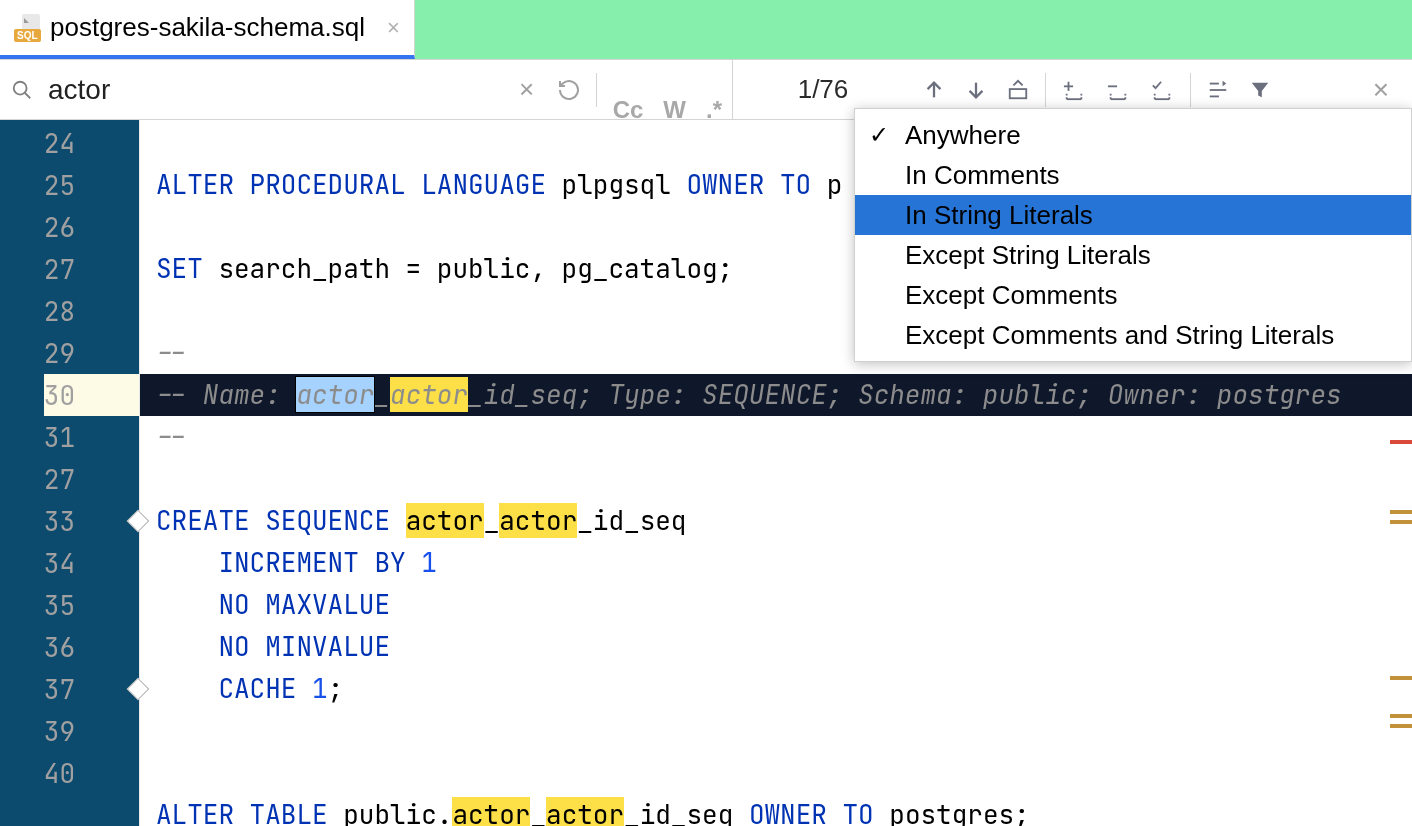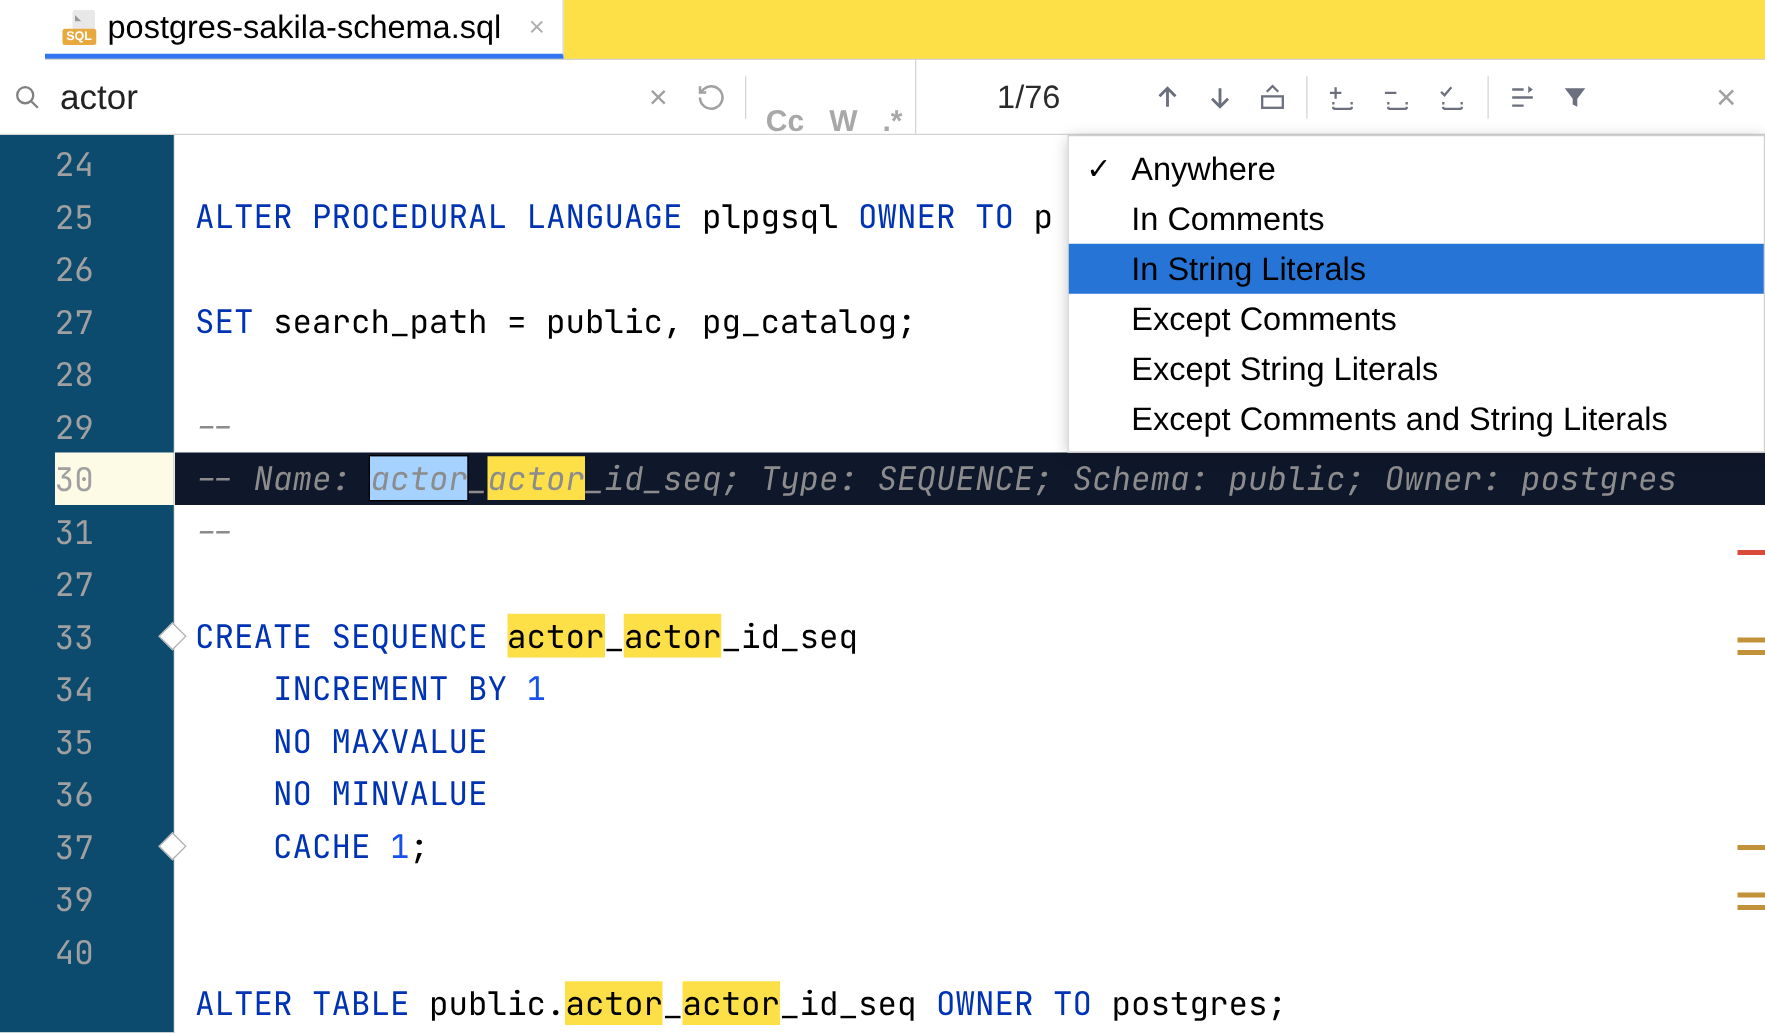--- a/index.html
+++ b/index.html
@@ -5,26 +5,25 @@
 * { margin: 0; padding: 0; box-sizing: border-box; }
 body {
   width: 1412px;
   height: 826px;
   font-family: -apple-system, BlinkMacSystemFont, "Segoe UI", sans-serif;
   background: #fff;
   overflow: hidden;
   font-size: 26px;
 }
 .tab-bar {
-  height: 48px;
-  background: #fde047;
+  height: 60px;
+  background: #86efac;
   border-bottom: 1px solid #d4d4d4;
   display: flex;
   align-items: stretch;
-  margin-left: 36px;
 }
 .tab {
   background: #fff;
   display: flex;
   align-items: center;
   padding: 0 14px 0 14px;
   border-right: 1px solid #d4d4d4;
   border-bottom: 4px solid #3574f0;
   gap: 10px;
 }
@@ -383,21 +382,21 @@
     <span class="check">✓</span>
     <span>Anywhere</span>
   </div>
   <div class="item">
     <span>In Comments</span>
   </div>
   <div class="item selected">
     <span>In String Literals</span>
   </div>
   <div class="item">
+    <span>Except String Literals</span>
+  </div>
+  <div class="item">
     <span>Except Comments</span>
-  </div>
-  <div class="item">
-    <span>Except String Literals</span>
   </div>
   <div class="item">
     <span>Except Comments and String Literals</span>
   </div>
 </div>
 
 </body></html>

